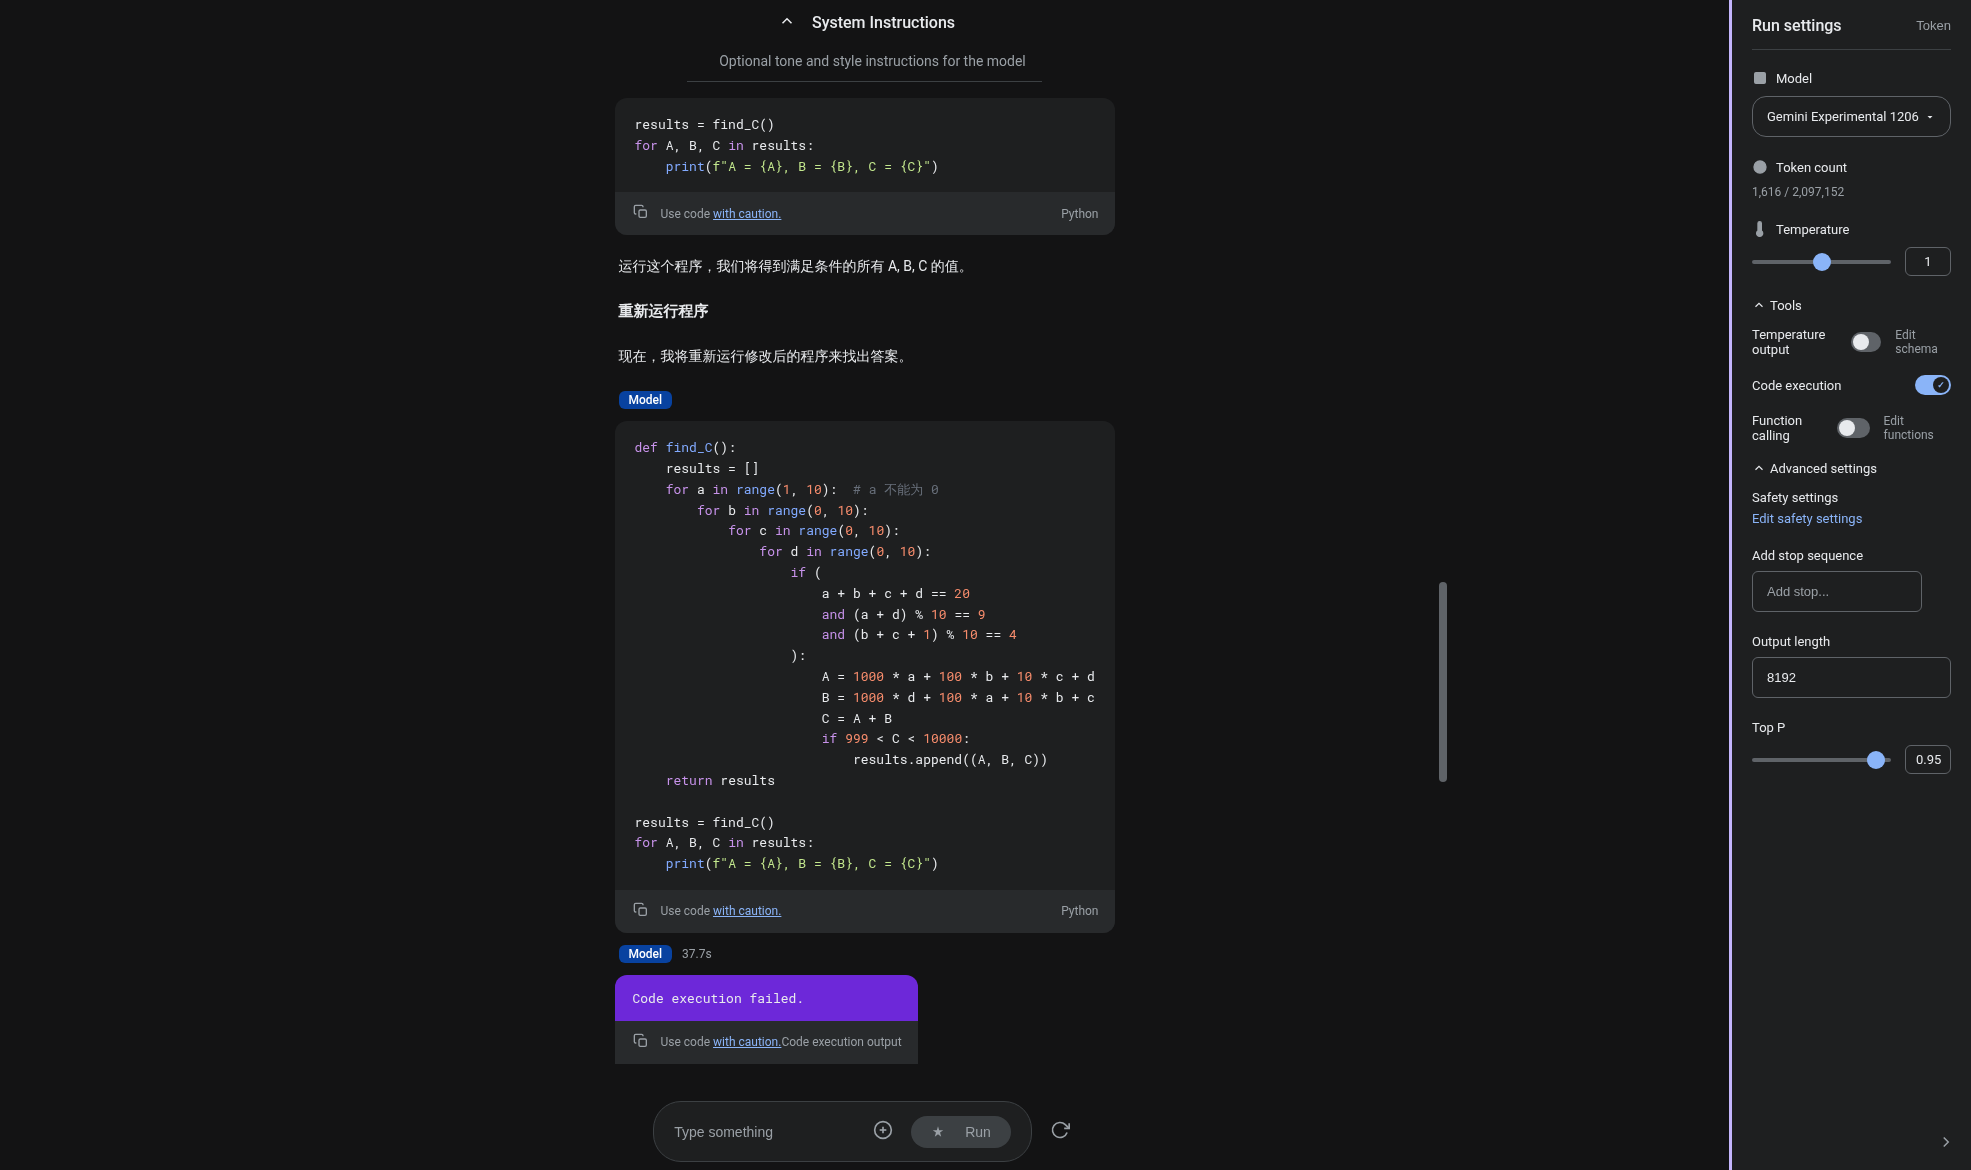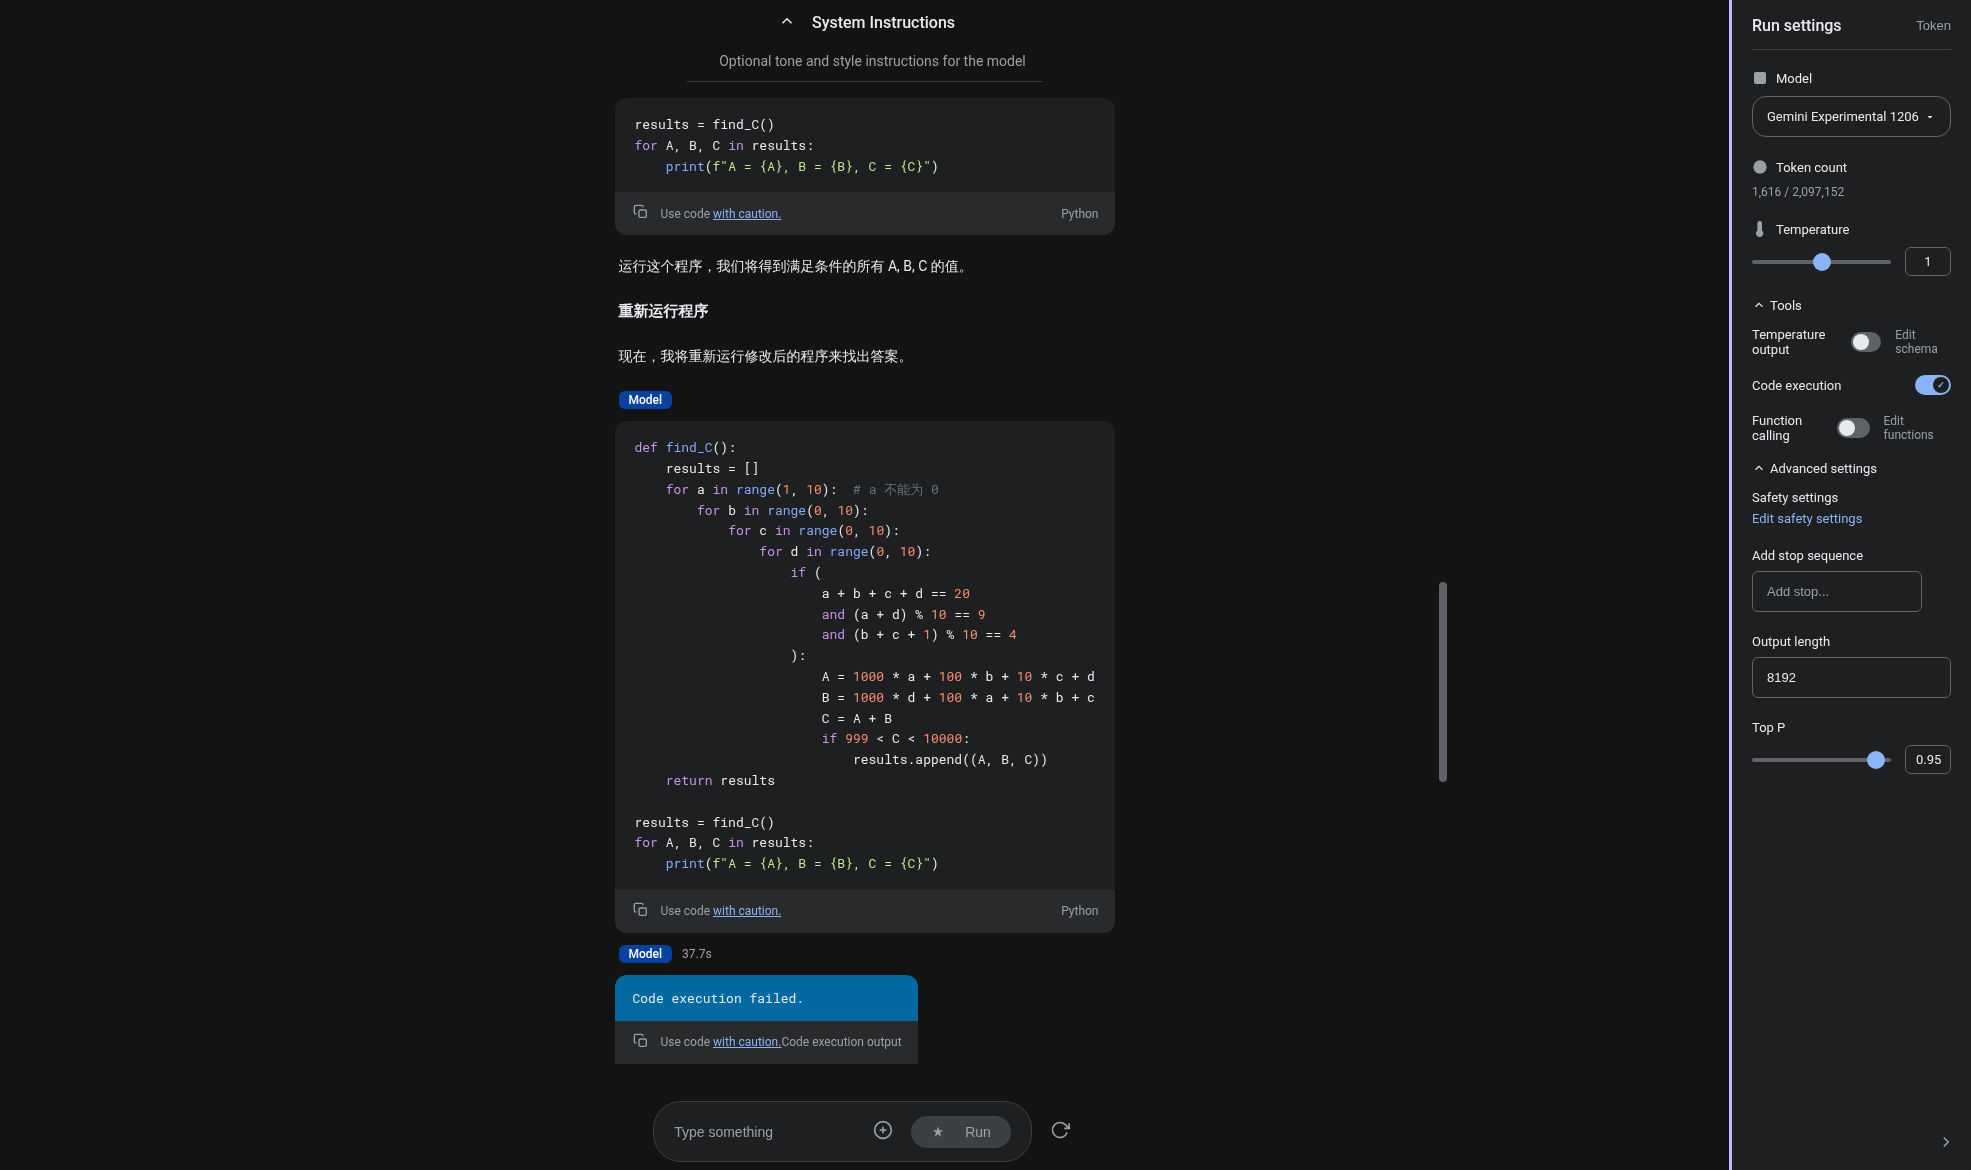--- a/index.html
+++ b/index.html
@@ -143,21 +143,21 @@
       font-size: 12px;
       font-weight: 500;
     }
     
     .timing {
       font-size: 12px;
       color: #9aa0a6;
     }
     
     .exec-failed-block {
-      background: #0369a1;
+      background: #6d28d9;
       border-radius: 12px;
       margin: 8px 0;
       display: inline-block;
       min-width: 270px;
     }
     
     .exec-failed-content {
       padding: 14px 18px;
       font-family: "Roboto Mono", monospace;
       font-size: 13px;

